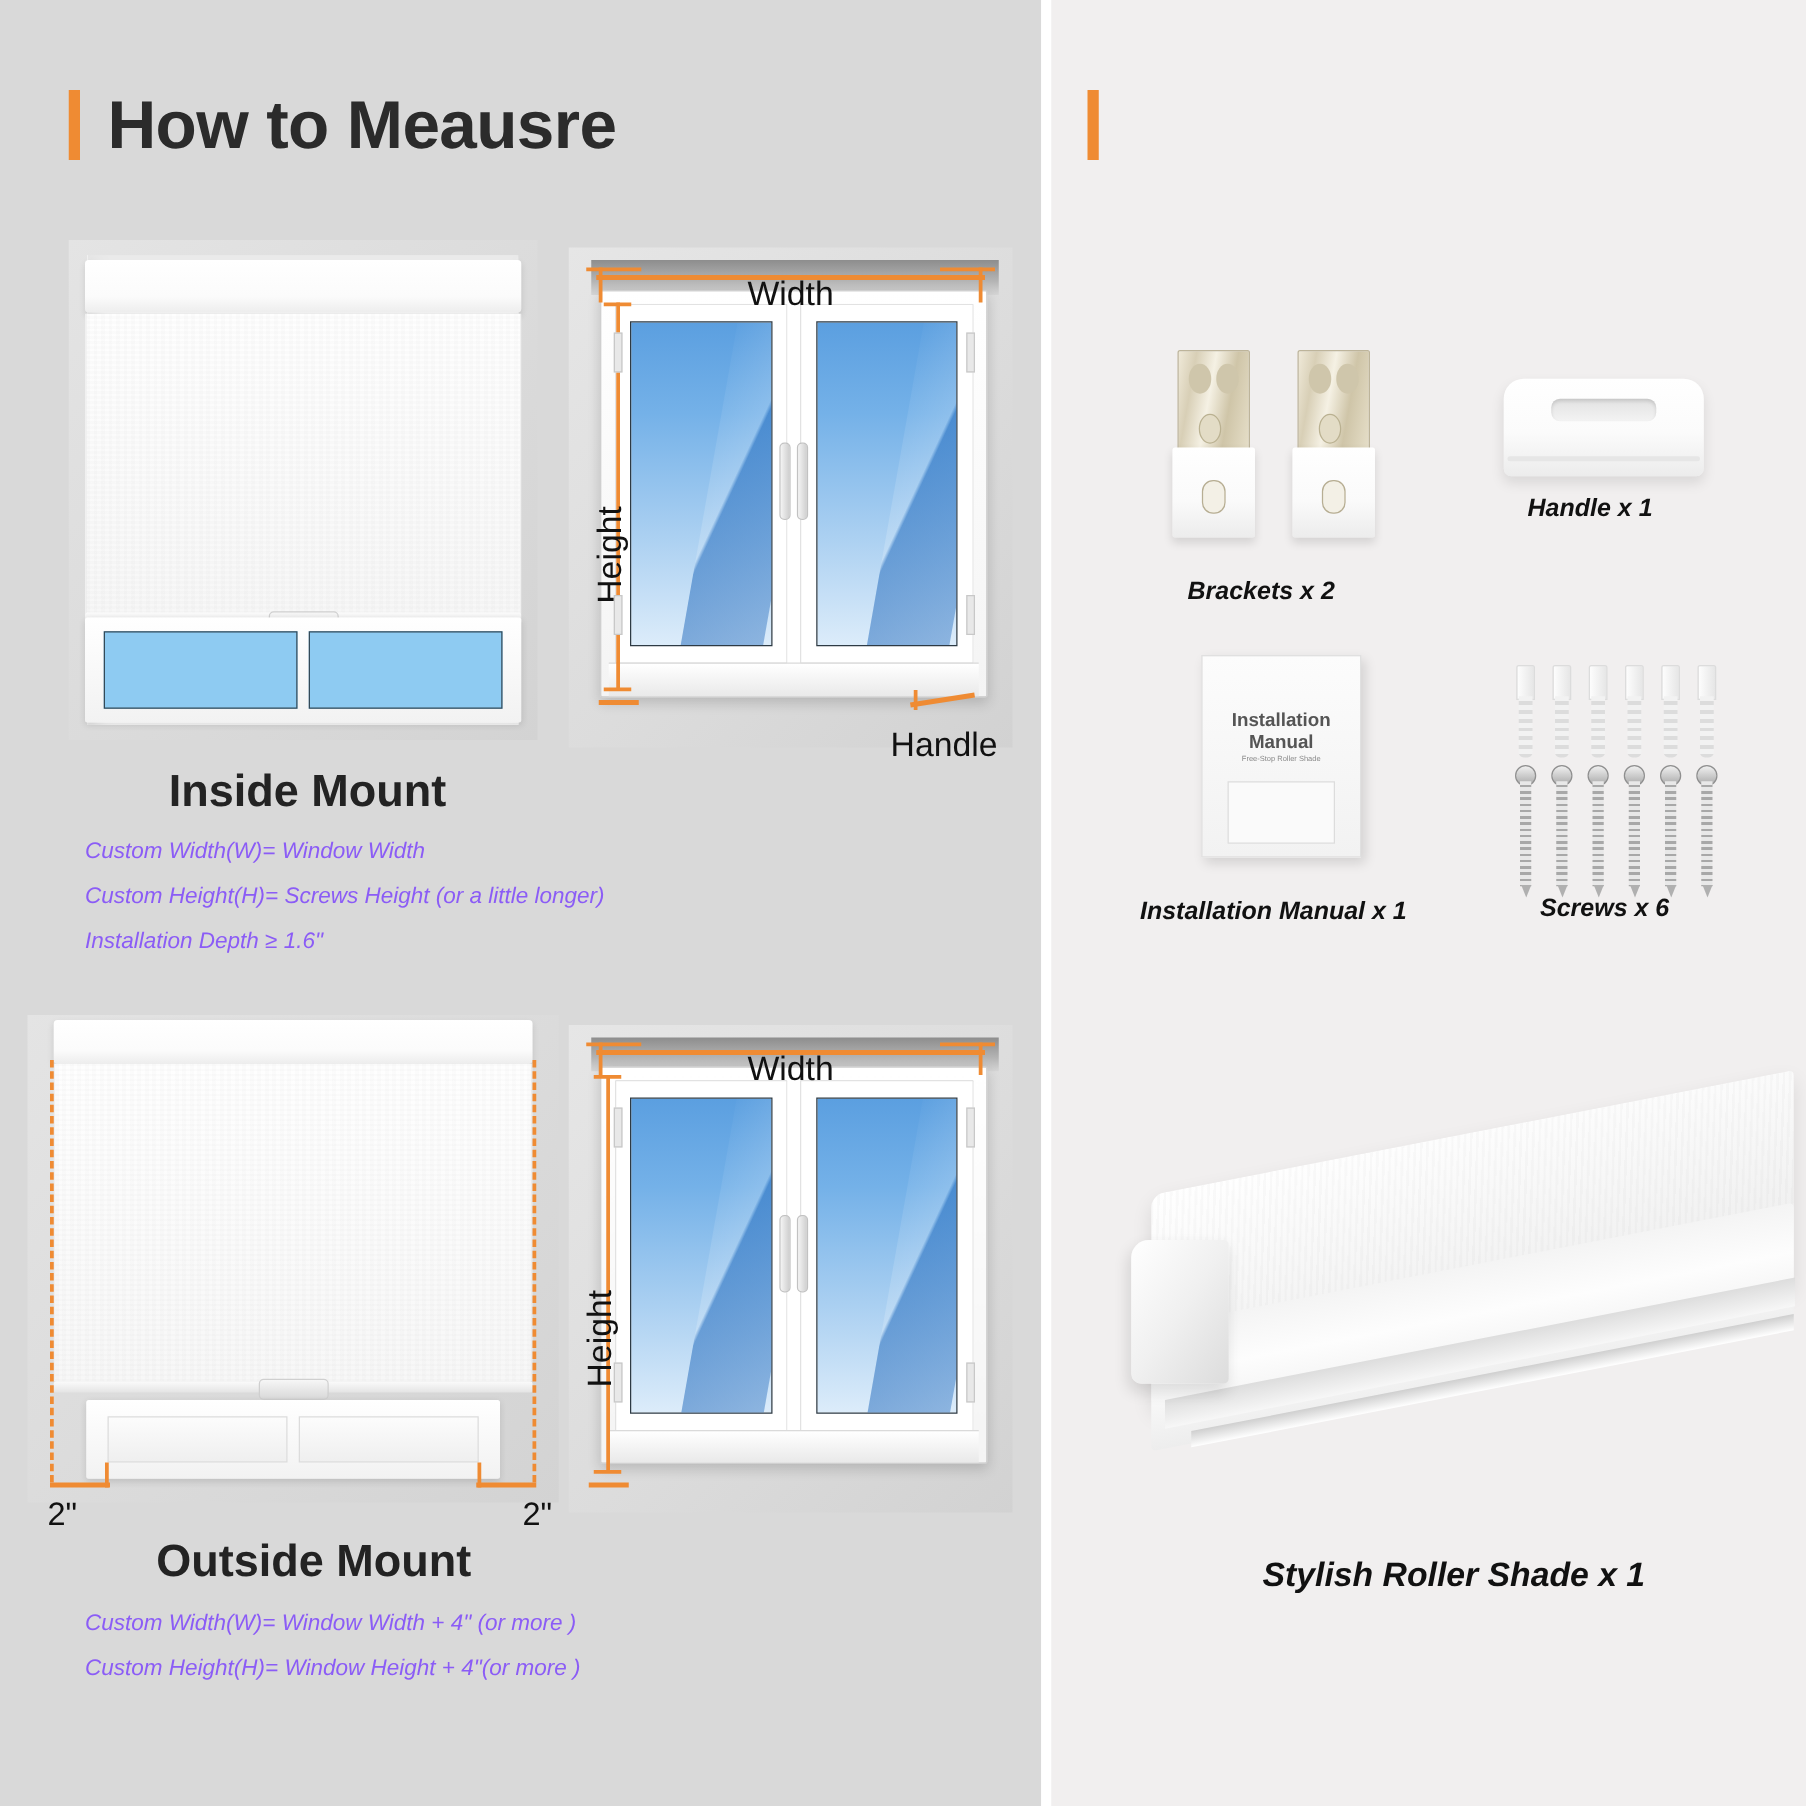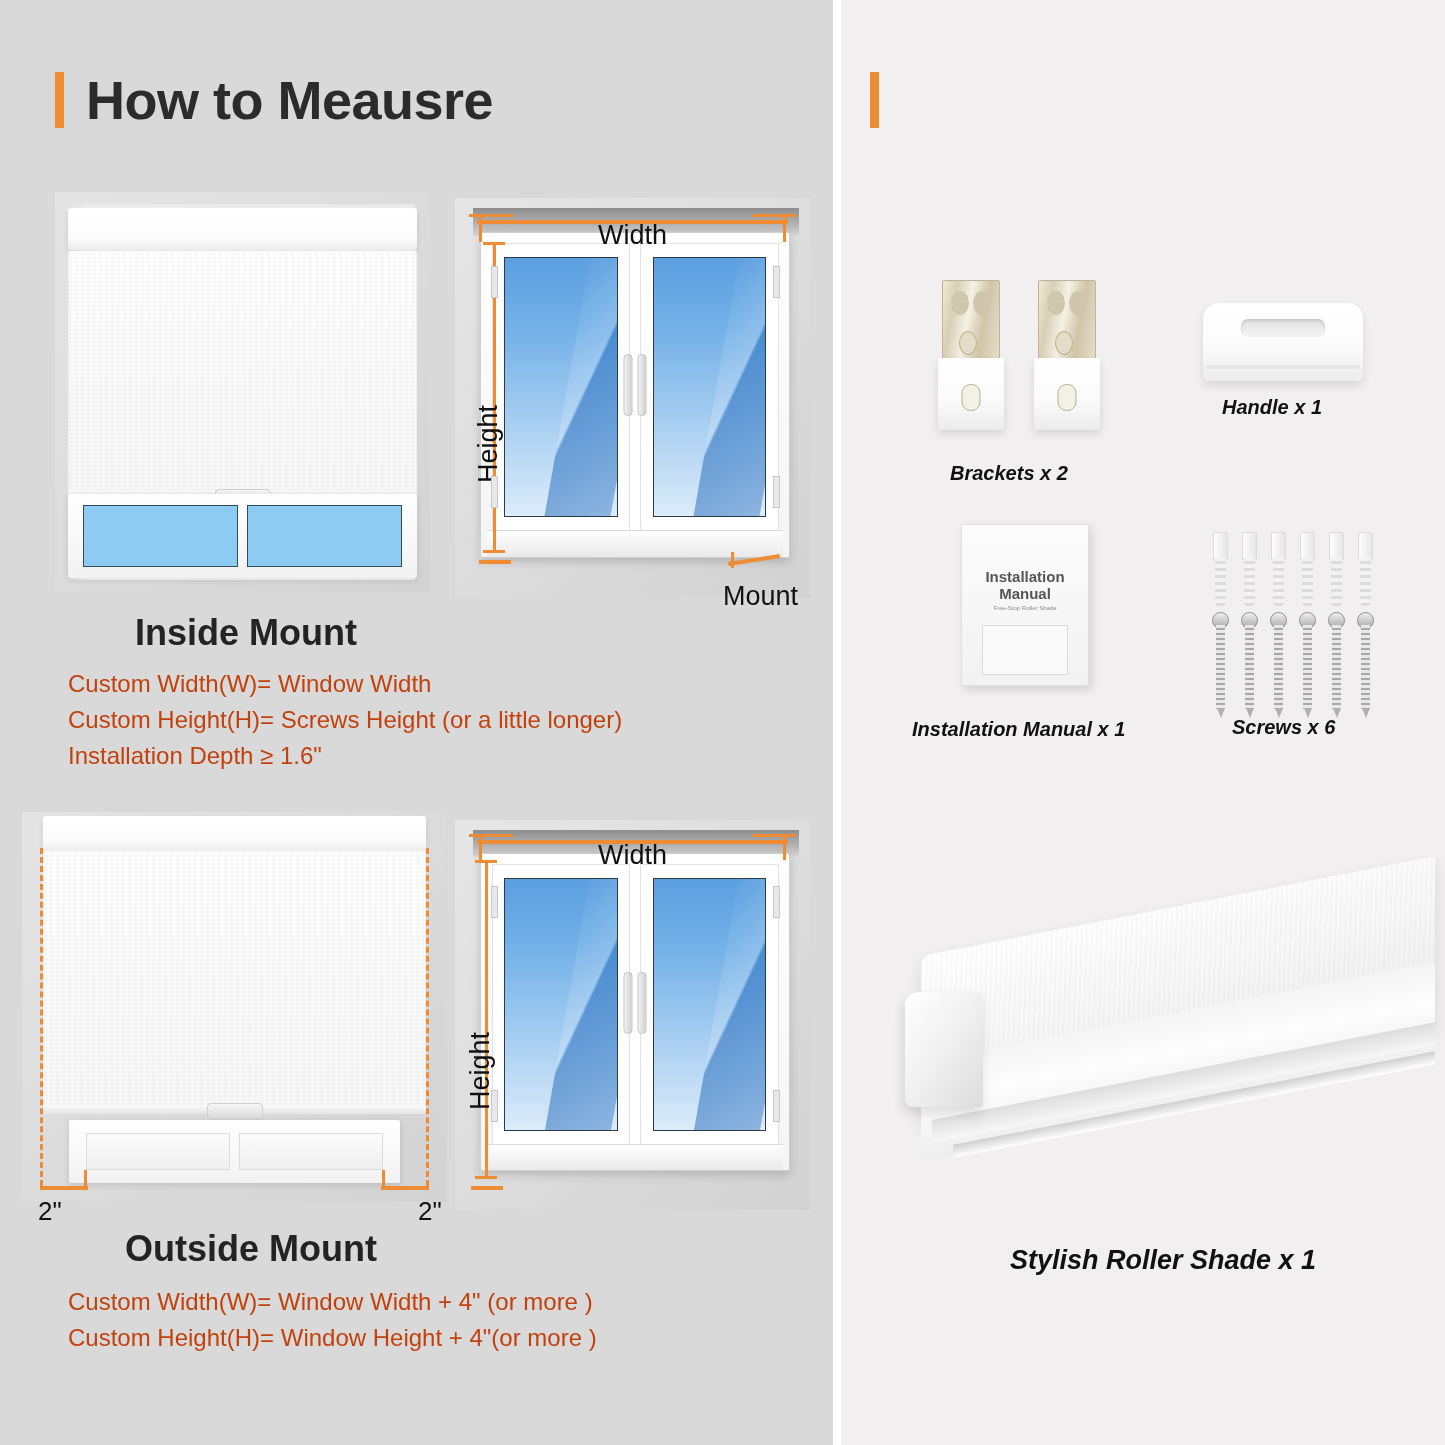--- a/index.html
+++ b/index.html
@@ -26,21 +26,21 @@
   #h-left{left:55px;top:72px;}
   #h-right{left:870px;top:72px;}
   #h-right .head-text{font-size:50px;}
 
   
   .sec-title{
     position:absolute;font-size:36px;font-weight:bold;color:#232323;
     white-space:nowrap;
   }
   .body-line{
-    position:absolute;font-size:24px;color:#c2410c;white-space:nowrap;
+    position:absolute;font-size:18px;color:#8b5cf6;white-space:nowrap;font-style:italic;
   }
 
   
   .win{position:absolute;}
   .win-wall{
     position:absolute;inset:0;
     background:linear-gradient(135deg,#e6e6e6 0%,#dcdcdc 55%,#d2d2d2 100%);
   }
   .win-reveal-top{
     position:absolute;left:5%;right:3%;top:2.5%;height:7%;
@@ -351,21 +351,21 @@
     <div class="om om-v" style="left:38px;top:44px;height:310px;"></div>
     <div class="om om-h" style="left:28px;top:44px;width:22px;"></div>
     <div class="om om-h" style="left:28px;top:352px;width:22px;"></div>
     <div class="om om-h" style="left:24px;top:362px;width:32px;height:4px;"></div>
 
     <div class="om om-h" style="right:30px;bottom:36px;width:52px;height:4px;transform:rotate(-9deg);"></div>
     <div class="om om-v" style="right:76px;bottom:30px;height:16px;"></div>
 
     <div class="dim-label" style="left:50%;top:22px;transform:translateX(-50%);">Width</div>
     <div class="dim-label dim-vert" style="left:18px;top:285px;">Height</div>
-    <div class="dim-label" style="right:12px;bottom:-14px;">Mount</div>
+    <div class="dim-label" style="right:12px;bottom:-14px;">Handle</div>
   </div>
 
   <div class="sec-title" style="left:135px;top:612px;">Inside Mount</div>
   <div class="body-line" style="left:68px;top:670px;">Custom Width(W)= Window Width</div>
   <div class="body-line" style="left:68px;top:706px;">Custom Height(H)= Screws Height (or a little longer)</div>
   <div class="body-line" style="left:68px;top:742px;">Installation Depth ≥ 1.6"</div>
 
   <div class="shade-scene" style="left:22px;top:812px;width:425px;height:390px;">
     <div class="shade-wall"></div>
     <div class="shade-valance" style="left:5%;right:5%;top:1%;height:9%;"></div>

